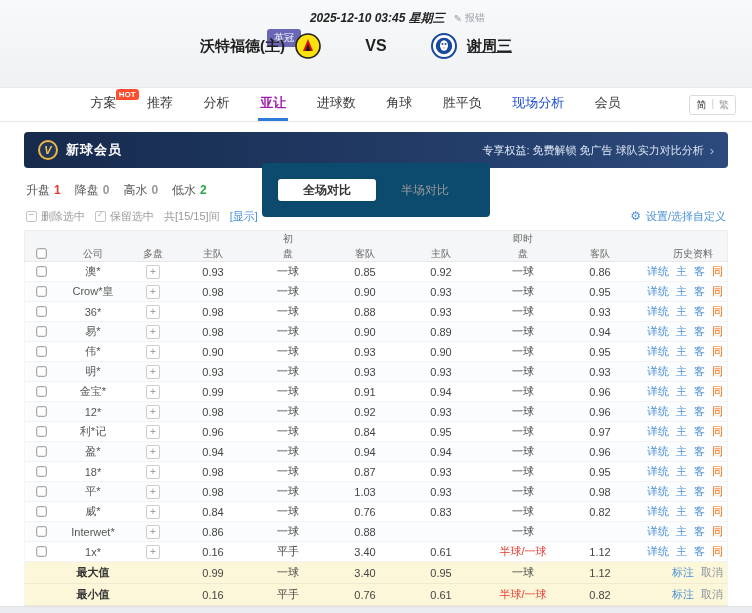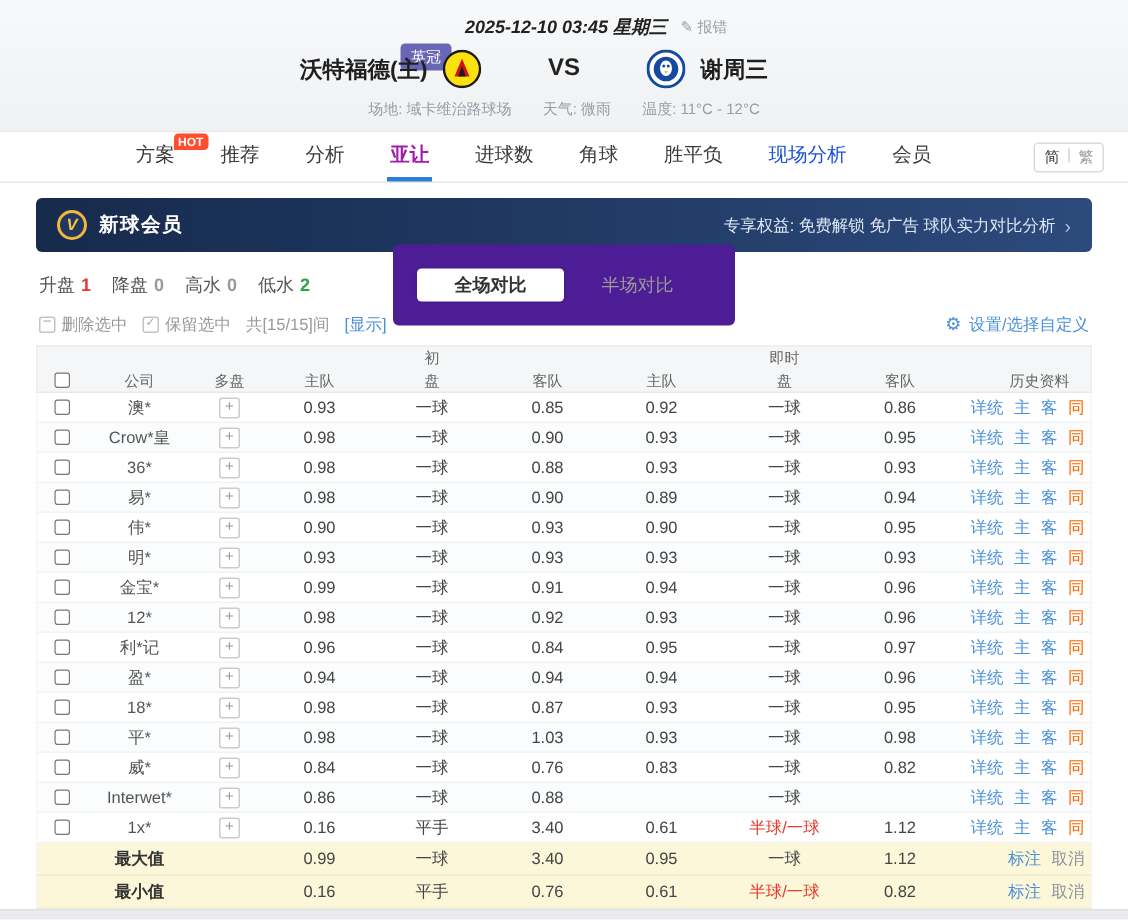--- a/index.html
+++ b/index.html
@@ -8,21 +8,21 @@
 
   
   .match-header { height:88px; background:linear-gradient(#f8f9fa,#f0f1f3); border-bottom:1px solid #e7e8ea; padding-top:9px; }
   .meta-row { display:flex; justify-content:center; align-items:center; gap:9px; height:18px; }
   .league-badge { background:#6a66b6; color:#fff; font-size:10px; padding:2px 7px; border-radius:3px;margin-top:40px; }
   .match-date { font-weight:bold; font-size:12px; color:#222;font-style:italic; }
   .report-link { color:#9aa0a8; font-size:10px; display:inline-flex; align-items:center; gap:3px; cursor:pointer; }
   .teams-row { display:flex; align-items:center; justify-content:center; margin-top:5px; height:28px; }
   .team { display:flex; align-items:center; gap:10px; }
   .team.home { width:295px; justify-content:flex-end; }
-  .team.away { width:295px; justify-content:flex-start; }
+  .team.away { width:295px; justify-content:flex-start;text-decoration:underline; }
   .team-name { font-size:15px; font-weight:bold; color:#1f1f1f; cursor:pointer; }
   .vs { width:110px; text-align:center; font-weight:bold; font-size:16px; color:#222; }
   .badge svg { display:block; }
   .venue-row { text-align:center; margin-top:6px; font-size:10px; color:#979ca6; }
   .venue-row span { margin:0 9px; }
 
   
   .nav-bar { height:34px; background:#fff; border-bottom:1px solid #e8e8ea; display:flex; align-items:stretch; }
   .nav-tabs { display:flex; flex:1; justify-content:space-evenly; margin:0 40px 0 62px; }
   .nav-item { position:relative; display:flex; align-items:center; font-size:13px; color:#3a3a3a; cursor:pointer; border-bottom:3px solid transparent; padding:0 2px; }
@@ -40,21 +40,21 @@
   .banner-left { display:flex; align-items:center; gap:8px; }
   .v-logo { width:20px; height:20px; border:2px solid #eeb83e; border-radius:50%; color:#f3c54f; font-weight:bold; font-style:italic; display:inline-flex; align-items:center; justify-content:center; font-size:11px; background:#20365c; }
   .banner-title { color:#fff; font-weight:bold; font-size:13px; letter-spacing:1px; }
   .banner-right { color:#dce6f5; font-size:11px; display:flex; align-items:center; gap:6px; }
   .chev { font-size:13px; color:#aebdd6; }
 
   .filter-row { margin-top:8px; height:28px; padding:0 26px; display:flex; align-items:center; }
   .filter-stats { flex:1; display:flex; gap:14px; font-size:12px; color:#555; }
   .stat { display:flex; gap:4px; align-items:center; cursor:pointer; }
   .stat b { font-weight:bold; }
-  .scope-tabs { display:flex; background:#4c1d95; border-radius:4px; padding:16px; }
+  .scope-tabs { display:flex; background:#0c4a6e; border-radius:4px; padding:16px; }
   .scope-tab { border:none; background:transparent; color:#999; font-size:12px; width:98px; height:22px; border-radius:3px; cursor:pointer; font-family:inherit; }
   .scope-tab.active { background:#fff; color:#333; font-weight:bold; box-shadow:0 0 2px rgba(0,0,0,.15); }
   .filter-spacer { flex:1; }
 
   .toolbar { height:24px; padding:0 26px; display:flex; align-items:center; justify-content:space-between; font-size:11px; color:#999; }
   .tb-left { display:flex; align-items:center; gap:10px; }
   .tb-item { display:inline-flex; align-items:center; gap:4px; cursor:pointer; }
   .mini-icon { width:11px; height:11px; border:1px solid #c2c4c8; border-radius:2px; display:inline-block; position:relative; background:#fff; }
   .mini-icon.del::after { content:"−"; position:absolute; top:-3px; left:1.5px; color:#aaa; font-size:10px; }
   .mini-icon.keep::after { content:"✓"; position:absolute; top:-2px; left:1px; color:#aaa; font-size:8px; }
@@ -124,25 +124,20 @@
             <circle cx="13" cy="13" r="8.2" fill="#174a9f"></circle>
             <ellipse cx="13" cy="12.5" rx="4" ry="5.2" fill="#fff"></ellipse>
             <circle cx="11.5" cy="11" r="1" fill="#174a9f"></circle>
             <circle cx="14.5" cy="11" r="1" fill="#174a9f"></circle>
             <path d="M11.8 14.5 L13 16 L14.2 14.5 Z" fill="#e9a21b"></path>
           </svg>
         </span>
         <span class="team-name">谢周三</span>
       </div>
     </div>
-    <div class="venue-row">
-      <span>场地: 域卡维治路球场</span>
-      <span>天气: 微雨</span>
-      <span>温度: 11°C - 12°C</span>
-    </div>
   </header>
 
   <nav class="nav-bar">
     <div class="nav-tabs">
         <div class="nav-item">
           <span>方案</span>
           <span class="hot-badge">HOT</span>
         </div>
         <div class="nav-item">
           <span>推荐</span>

